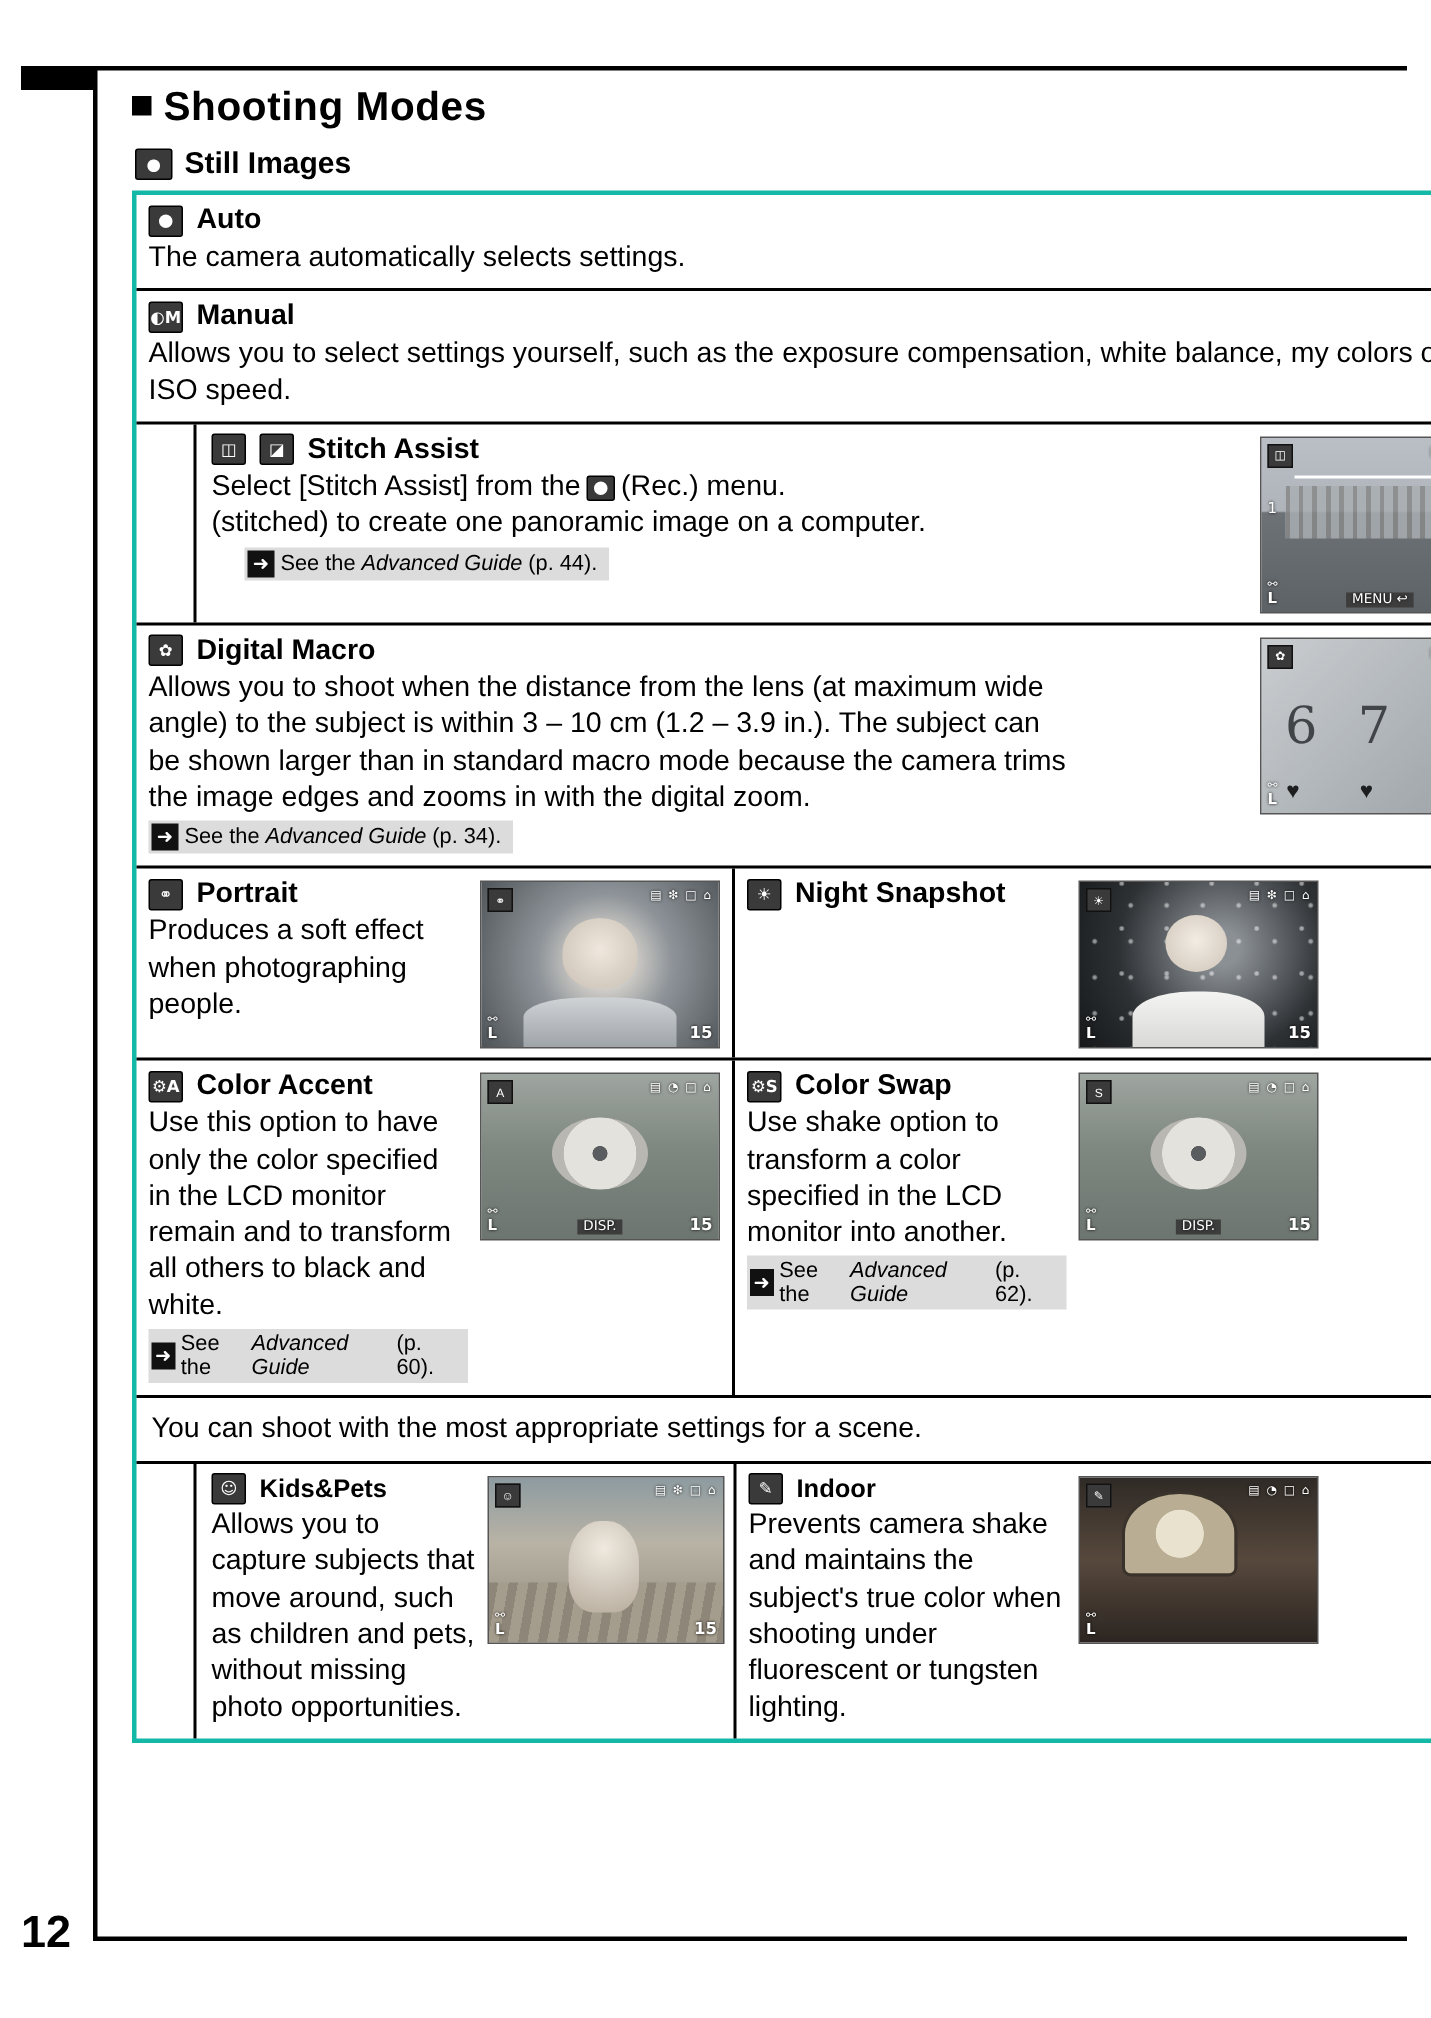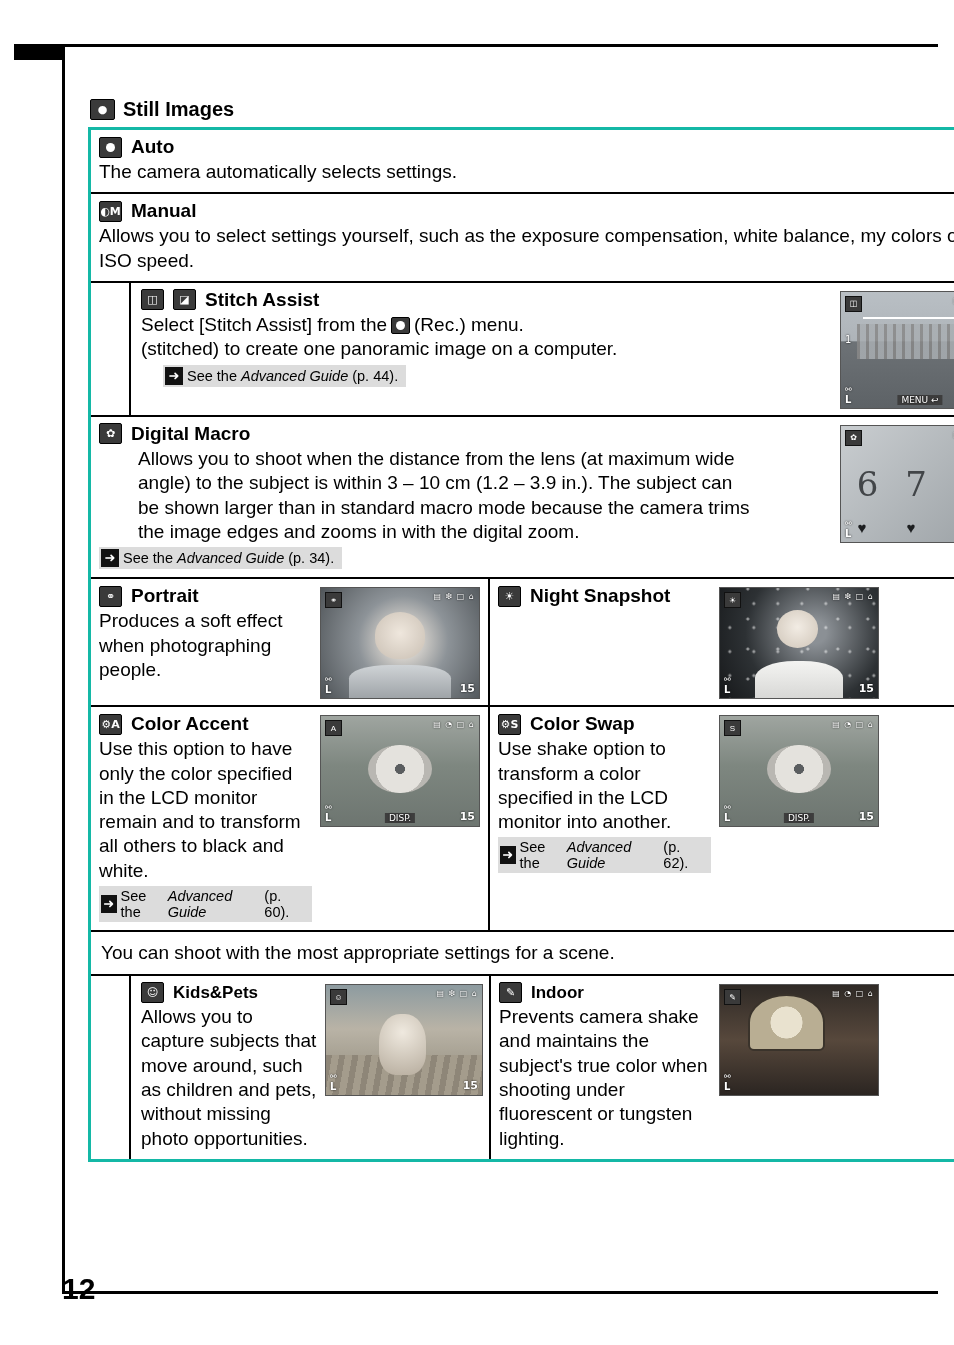--- a/index.html
+++ b/index.html
@@ -54,21 +54,20 @@
     height: 3px;
     background: #000;
   }
   .page-number {
     position: absolute;
     left: 14px;
     top: 1272px;
     font-size: 30px;
     font-weight: bold;
     letter-spacing: 0px;
-    margin-left: 48px;
   }
 
   
   .h1 {
     position: absolute;
     left: 88px;
     top: 56px;
     font-size: 27px;
     font-weight: bold;
     letter-spacing: 0.4px;
@@ -302,20 +301,23 @@
 <body>
 
 <div class="page">
 
   <div class="corner-tab"></div>
   <div class="top-rule"></div>
   <div class="left-rule"></div>
   <div class="bottom-rule"></div>
   <div class="page-number">12</div>
 
+  <div class="h1">
+    <span class="sq"></span><span>Shooting Modes</span>
+  </div>
 
   <div class="h2">
     <span class="badge" style="width:25px;height:21px;">●</span>
     <span>Still Images</span>
   </div>
 
   <div class="table">
 
     <div class="row">
       <div class="cellpad">
@@ -378,21 +380,21 @@
       </div>
     </div>
 
     <div class="row">
       <div class="flexrow">
         <div class="grow cellpad">
           <div class="mode-title">
             <span class="badge">✿</span>
             <span>Digital Macro</span>
           </div>
-          <div class="body-text" style="max-width:620px;margin-left:39px;">Allows you to shoot when the distance from the lens (at maximum wide angle) to the subject is within 3 – 10 cm (1.2 – 3.9 in.). The subject can be shown larger than in standard macro mode because the camera trims the image edges and zooms in with the digital zoom.</div>
+          <div class="body-text" style="max-width:620px;">Allows you to shoot when the distance from the lens (at maximum wide angle) to the subject is within 3 – 10 cm (1.2 – 3.9 in.). The subject can be shown larger than in standard macro mode because the camera trims the image edges and zooms in with the digital zoom.</div>
           <span class="ref">
             <span class="arw">➜</span>
             <span>See the </span>
             <span class="ital">Advanced Guide</span>
             <span> (p. 34).</span>
           </span>
         </div>
         <div style="padding:8px 8px 6px 0;">
           <div class="lcd ph-macro" style="width:160px;height:118px;">
             <div class="nums">6 7 8</div>

